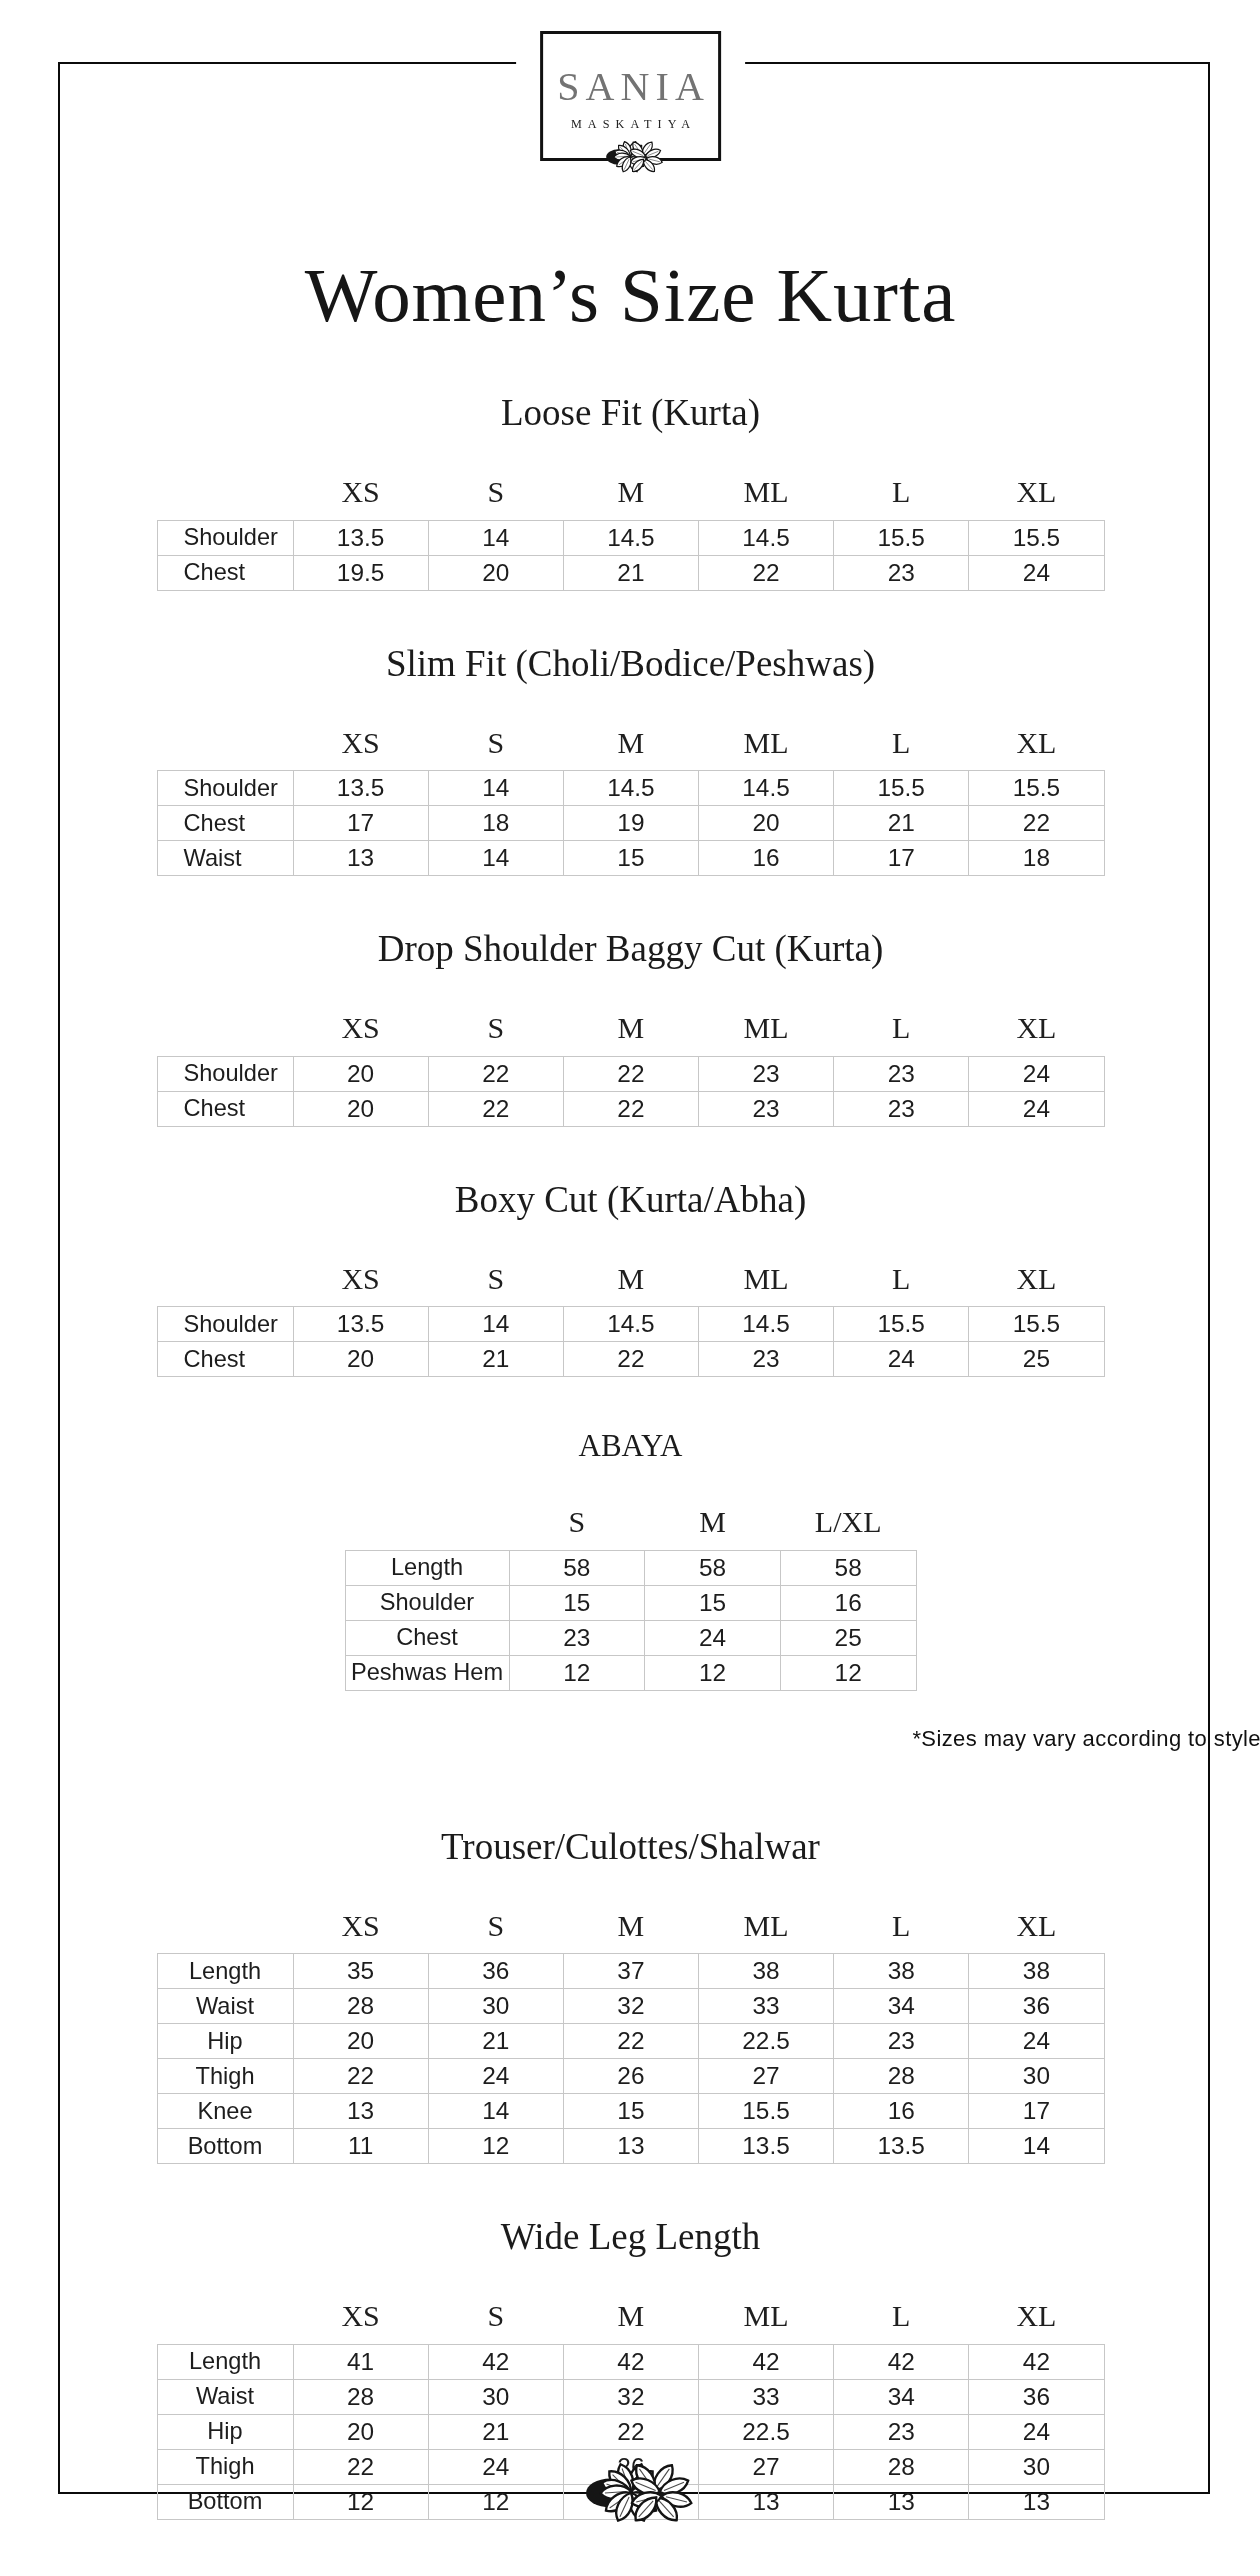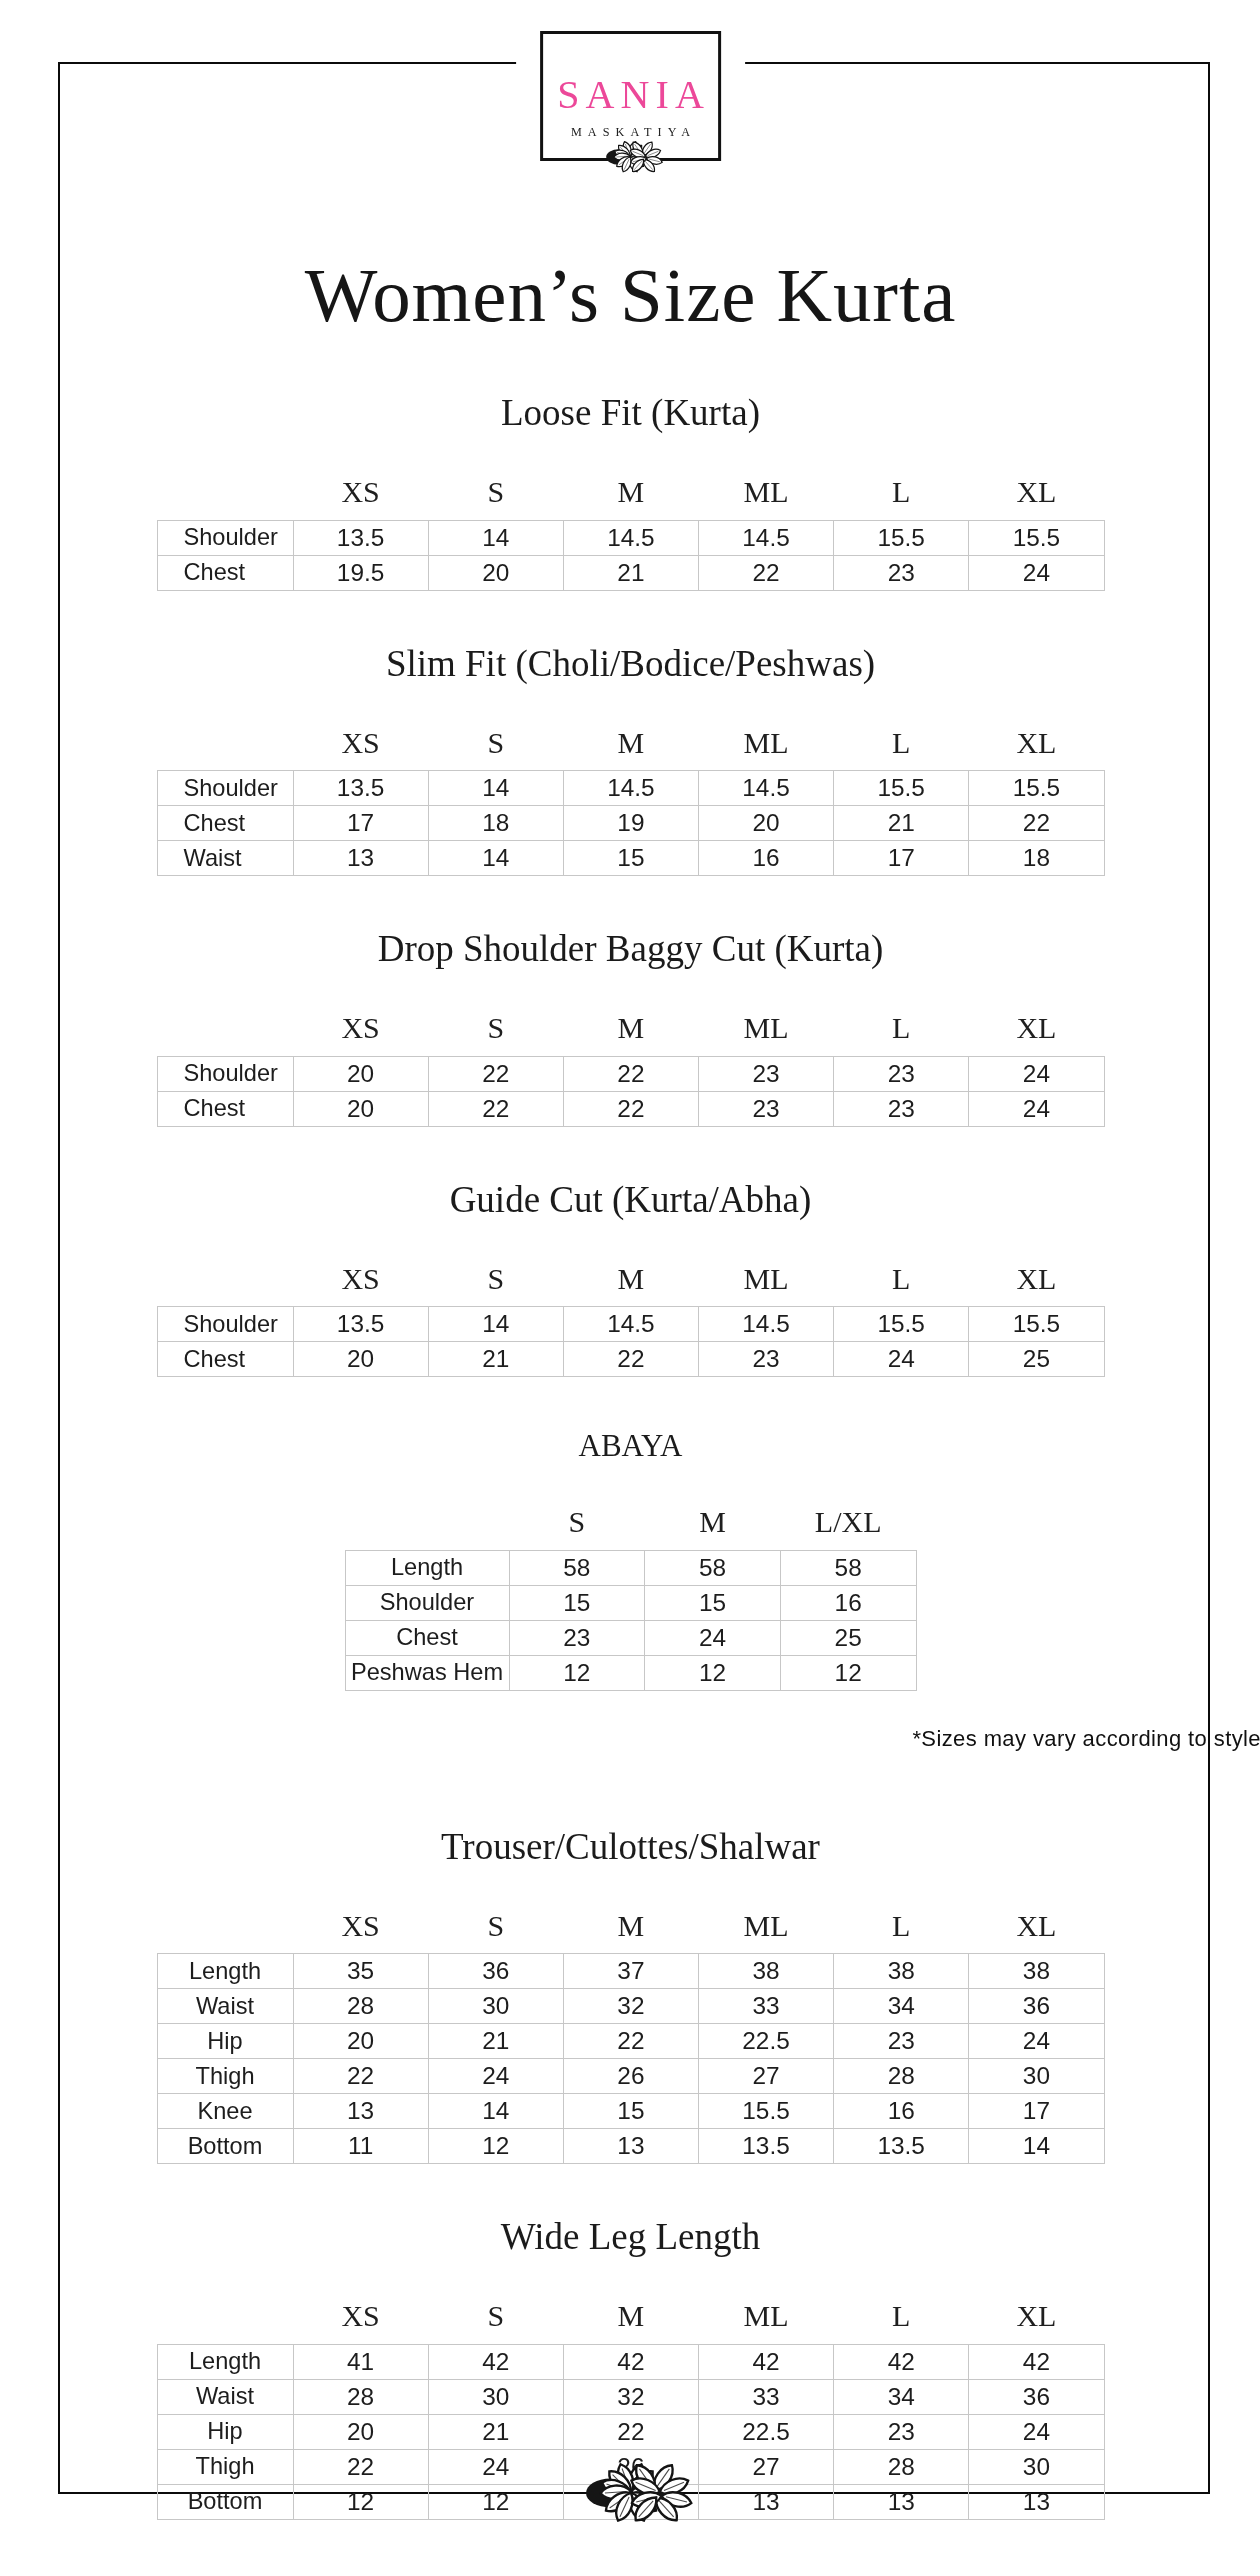--- a/index.html
+++ b/index.html
@@ -30,21 +30,21 @@
     position: relative;
     width: 175px; height: 124px;
     border: 3.5px solid #111111;
     background: #ffffff;
     display: flex; flex-direction: column;
     align-items: center; justify-content: flex-start;
   }
   .logo-brand {
     font-family: "Liberation Serif", "DejaVu Serif", serif;
     font-size: 40px; letter-spacing: 6.1px;
-    margin-top: 37px; color: #ec4899;
+    margin-top: 29px; color: #737373;
     padding-left: 6.1px; 
   }
   .logo-sub {
     font-family: "Liberation Serif", "DejaVu Serif", serif;
     font-size: 12.2px; letter-spacing: 6.1px;
     margin-top: 7px; color: #222222;
     padding-left: 6.1px;
   }
   .logo-orn {
     position: absolute;
@@ -317,21 +317,21 @@
               <td>22</td>
               <td>22</td>
               <td>23</td>
               <td>23</td>
               <td>24</td>
             </tr>
           </tbody>
         </table>
       </section>
       <section class="size-section labels-left">
-        <h2 class="section-title">Guide Cut (Kurta/Abha)</h2>
+        <h2 class="section-title">Boxy Cut (Kurta/Abha)</h2>
         <table class="size-table">
           <colgroup>
             <col class="label-col">
             <col>
             <col>
             <col>
             <col>
             <col>
             <col>
           </colgroup>

